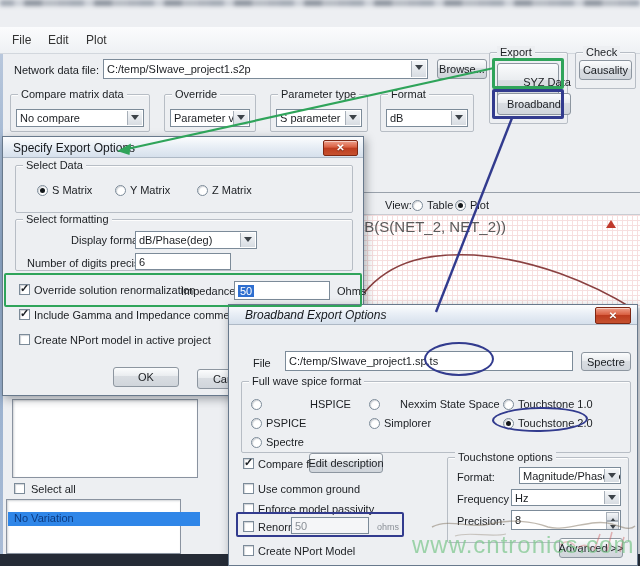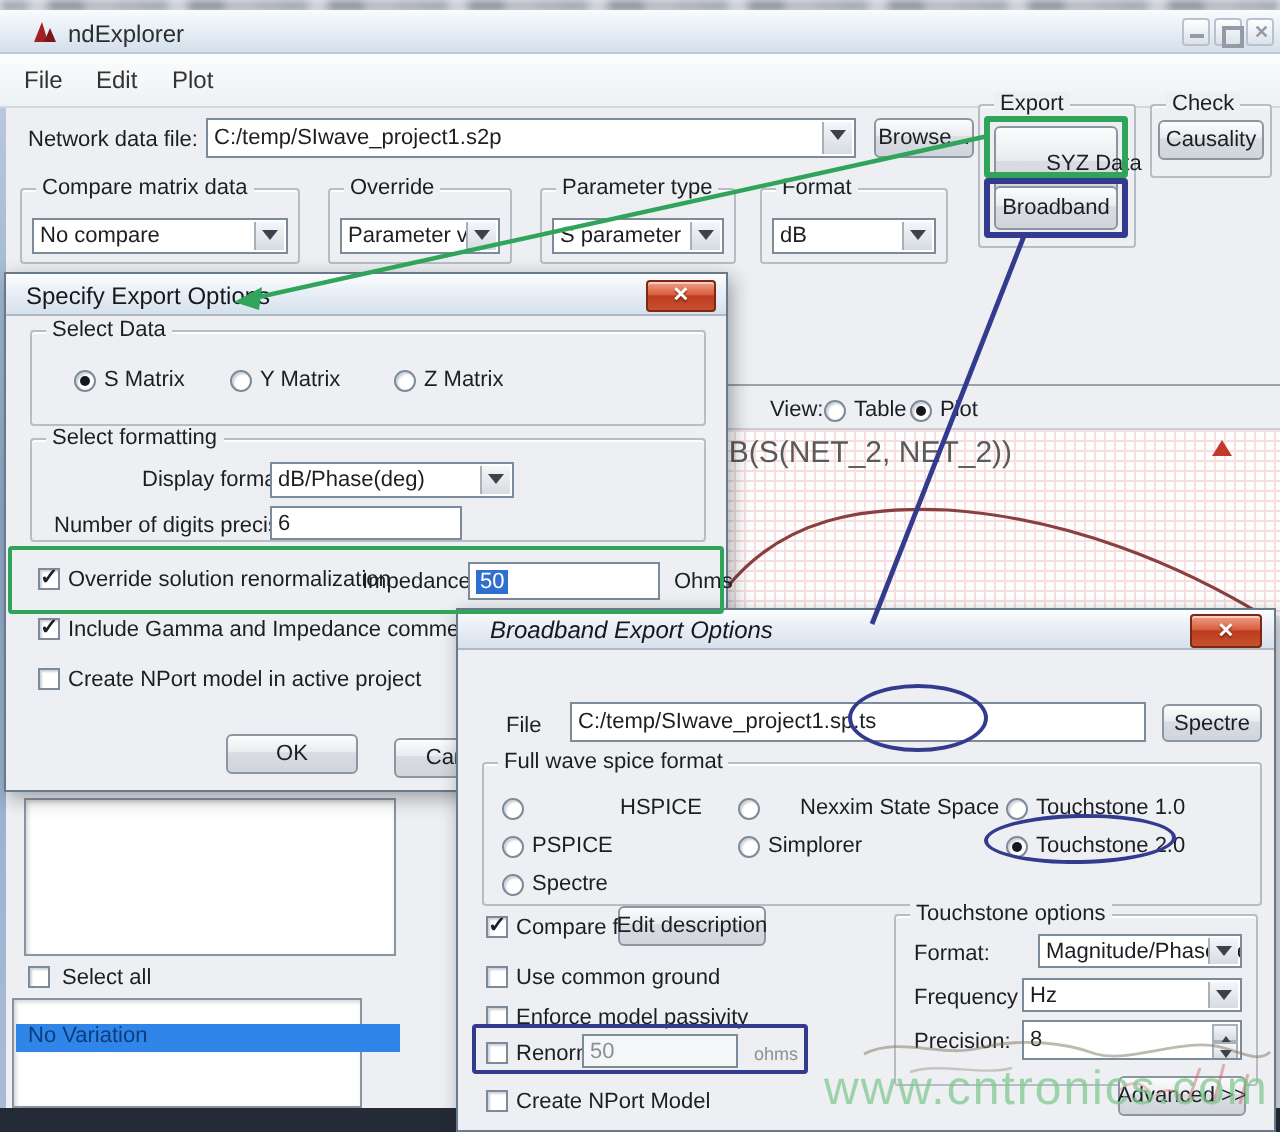--- a/index.html
+++ b/index.html
@@ -72,51 +72,41 @@
   .wm { font-size:24px; color:rgba(125,198,140,.72); letter-spacing:1px; white-space:nowrap; }
   .disabled-txt { color:#8a9097; }
 </style>
 </head>
 <body>
 
 <div id="stage">
 
   <div class="abs noise" style="left:0;top:0;width:640px;height:6px;"></div>
 
-  <div class="abs titlebar-main" style="left:0;top:5px;width:640px;height:22px;">
-    <svg class="abs" style="left:16px;top:4px;" width="13" height="13" viewBox="0 0 13 13">
-      <path d="M1 12 L5 2 L8 12 Z" fill="#a32020"></path>
-      <path d="M6 12 L9 5 L12 12 Z" fill="#7d1616"></path>
-    </svg>
-    <span class="abs" style="left:34px;top:5px;font-size:12px;color:#2a2e33;">ndExplorer</span>
-    <span class="abs wc wc-min" style="left:591px;top:4px;"></span>
-    <span class="abs wc wc-max" style="left:607px;top:4px;"></span>
-    <span class="abs wc wc-close" style="left:623px;top:4px;"></span>
-  </div>
 
   <div class="abs menubar" style="left:0;top:27px;width:640px;height:27px;">
     <span class="abs menu-item" style="left:12px;top:6px;">File</span>
     <span class="abs menu-item" style="left:48px;top:6px;">Edit</span>
     <span class="abs menu-item" style="left:86px;top:6px;">Plot</span>
   </div>
 
   <div class="abs frame-sliver" style="left:0;top:54px;width:3px;height:500px;z-index:1;"></div>
 
   <span class="abs lbl" style="left:14px;top:64px;">Network data file:</span>
   <div class="abs combo" style="left:103px;top:59px;width:325px;height:20px;">
     <span>C:/temp/SIwave_project1.s2p</span>
     <span class="combo-btn"></span>
   </div>
   <div class="abs btn" style="left:437px;top:59px;width:50px;height:20px;">Browse...</div>
 
   <div class="abs gb" style="left:489px;top:52px;width:79px;height:72px;">
     <span class="gbl">Export</span>
   </div>
   <div class="abs btn" style="left:497px;top:63px;width:62px;height:38px;padding-left:38px;">SYZ Data</div>
-  <div class="abs btn" style="left:497px;top:93px;width:62px;height:22px;">Broadband</div>
+  <div class="abs btn" style="left:497px;top:93px;width:74px;height:22px;">Broadband</div>
 
   <div class="abs gb" style="left:575px;top:52px;width:61px;height:37px;">
     <span class="gbl">Check</span>
   </div>
   <div class="abs btn s10" style="left:579px;top:60px;width:53px;height:20px;">Causality</div>
 
   <div class="abs gb" style="left:10px;top:94px;width:140px;height:38px;">
     <span class="gbl">Compare matrix data</span>
   </div>
   <div class="abs combo" style="left:16px;top:109px;width:128px;height:18px;">

